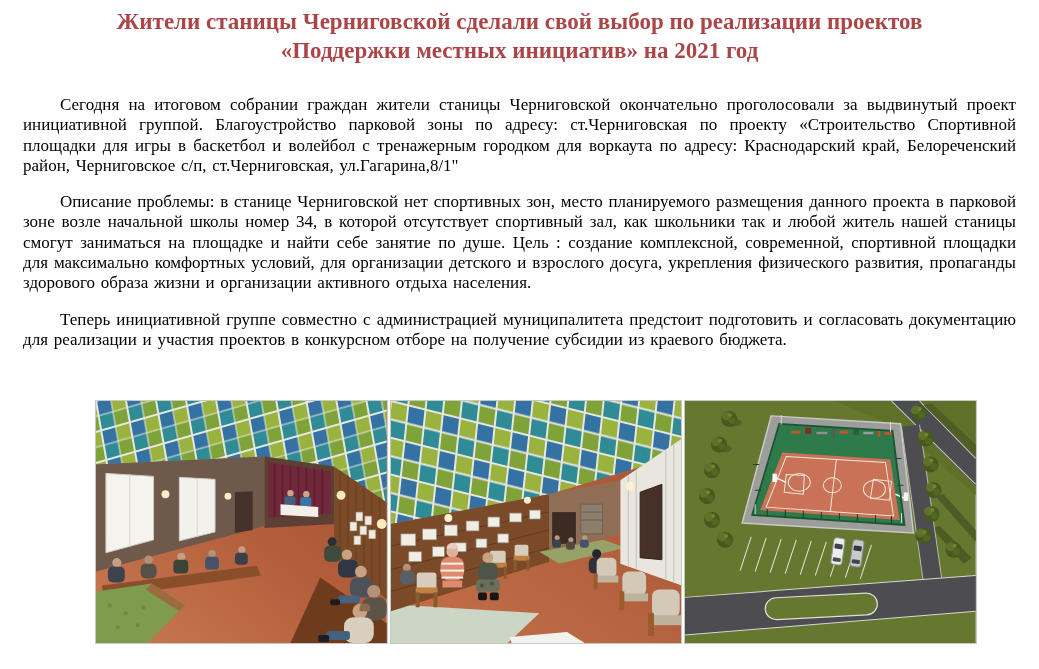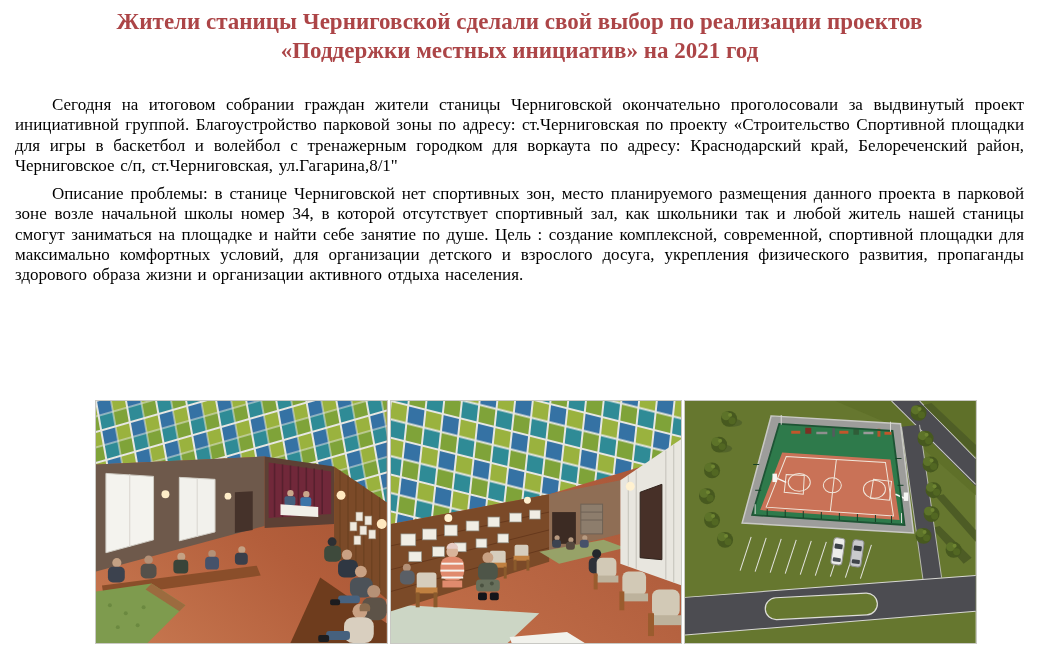--- a/index.html
+++ b/index.html
@@ -14,21 +14,21 @@
     font-family:"Liberation Serif", serif;
   }
   .page{position:relative;width:1039px;height:562px;background:var(--page-background);}
   h1.title{
     margin:0 auto;padding-top:7px;max-width:880px;
     text-align:center;font-weight:bold;font-size:23px;line-height:29px;
     color:var(--title-color);
   }
   .body-text{margin:30px 7px 0 7px;}
   p.para{
-    margin:8px;text-align:justify;text-indent:37px;
+    margin:16px;text-align:justify;text-indent:37px;
     font-size:17px;line-height:20.3px;color:var(--text-color);
     word-spacing:1.5px;
   }
   .figures{
     position:absolute;left:95px;top:400px;width:882px;height:246px;
     display:flex;gap:2px;
   }
   figure.fig{
     margin:0;flex:1;min-width:0;height:244px;
     border:1px solid #c9c9c4;box-sizing:border-box;
@@ -40,20 +40,21 @@
 </head>
 <body>
 
 <div class="page">
 
   <h1 class="title">Жители станицы Черниговской сделали свой выбор по реализации проектов «Поддержки местных инициатив» на 2021 год</h1>
 
   <div class="body-text">
     <p class="para">Сегодня на итоговом собрании граждан жители станицы Черниговской окончательно проголосовали за выдвинутый проект инициативной группой. Благоустройство парковой зоны по адресу: ст.Черниговская по проекту «Строительство Спортивной площадки для игры в баскетбол и волейбол с тренажерным городком для воркаута по адресу: Краснодарский край, Белореченский район, Черниговское с/п, ст.Черниговская, ул.Гагарина,8/1"</p>
     <p class="para">Описание проблемы: в станице Черниговской нет спортивных зон, место планируемого размещения данного проекта в парковой зоне возле начальной школы номер 34, в которой отсутствует спортивный зал, как школьники так и любой житель нашей станицы смогут заниматься на площадке и найти себе занятие по душе. Цель : создание комплексной, современной, спортивной площадки для максимально комфортных условий, для организации детского и взрослого досуга, укрепления физического развития, пропаганды здорового образа жизни и организации активного отдыха населения.</p>
+    <p class="para">Теперь инициативной группе совместно с администрацией муниципалитета предстоит подготовить и согласовать документацию для реализации и участия проектов в конкурсном отборе на получение субсидии из краевого бюджета.</p>
   </div>
 
   <div class="figures">
 
     <figure class="fig" aria-label="Фото: итоговое собрание граждан в зале с клетчатым потолком, вид на сцену и стол президиума">
       <svg viewBox="0 0 293 244" preserveAspectRatio="none" role="img">
         <defs>
           <linearGradient id="f1floor" x1="0" y1="1" x2="1" y2="0">
             <stop offset="0" stop-color="#c97a52"></stop>
               <stop offset="0.5" stop-color="#b35e3b"></stop>

